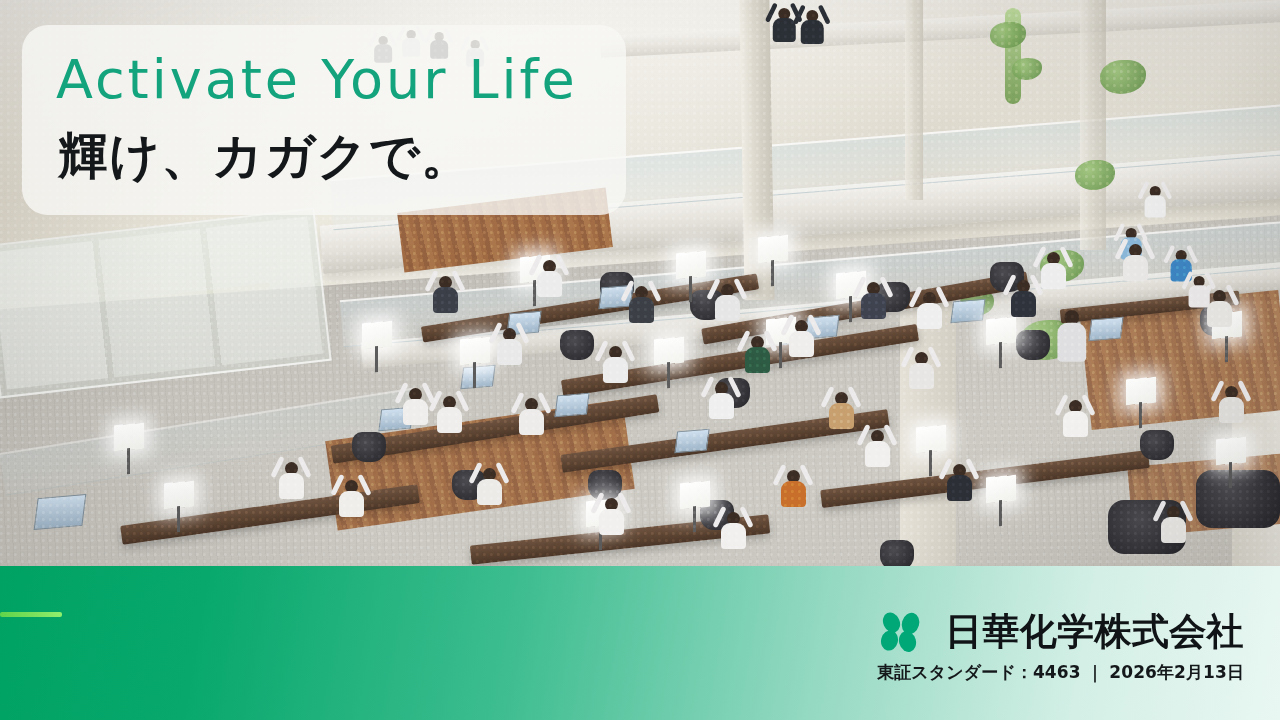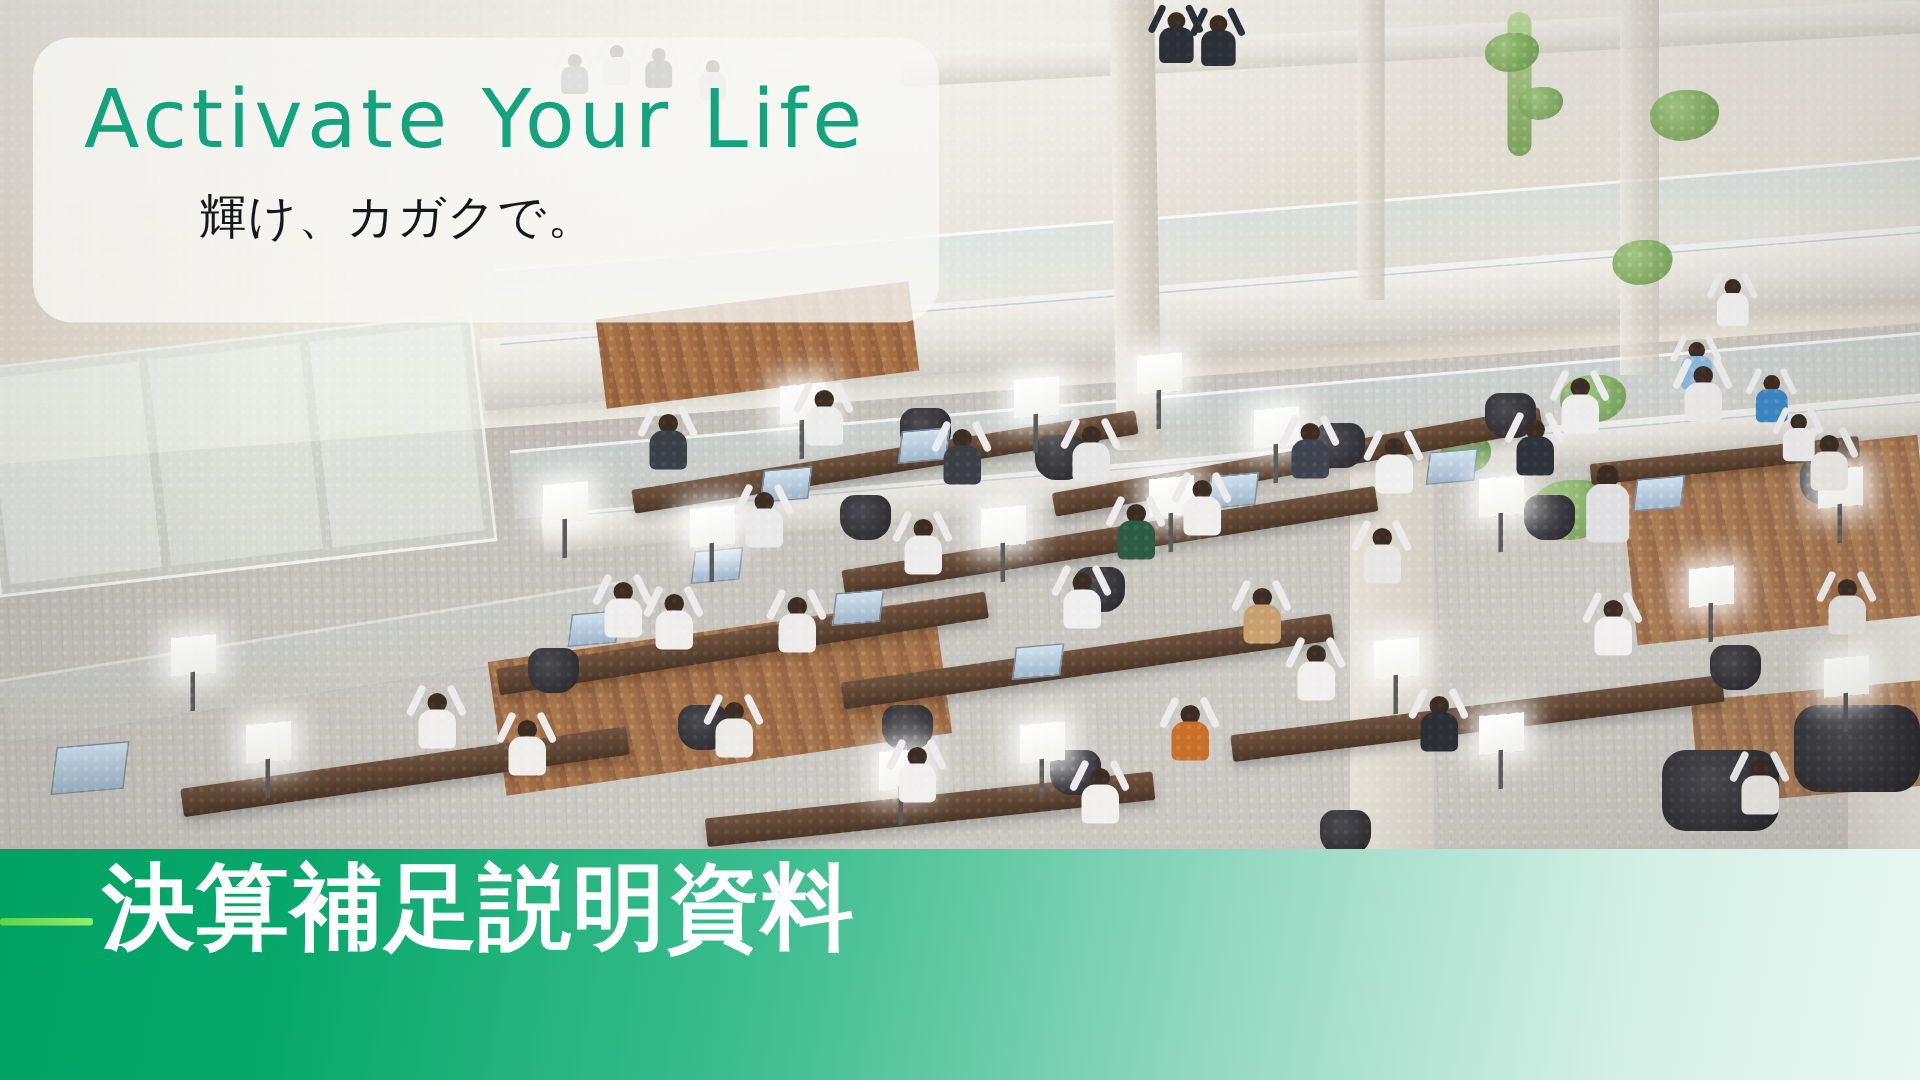--- a/index.html
+++ b/index.html
@@ -212,22 +212,22 @@
     letter-spacing: 0.055em;
     line-height: 1.08;
     color: #13a37d;
     font-family: "DejaVu Sans", "Liberation Sans", sans-serif;
     white-space: nowrap;
   }
   .tagline-ja {
     margin: 14px 0 0 0;
     text-align: center;
     padding-right: 118px;
-    font-size: 32px;
-    font-weight: 400;
+    font-size: 50px;
+    font-weight: 700;
     letter-spacing: 0.02em;
     color: #15181a;
     font-family: "DejaVu Sans", "Liberation Sans", sans-serif;
     white-space: nowrap;
   }
 
   
   .banner {
     position: absolute;
     left: 0;
@@ -671,18 +671,29 @@
     <div class="tagline-card">
       <p class="tagline-en">Activate Your Life</p>
       <p class="tagline-ja">輝け、カガクで。</p>
     </div>
   </div>
 
   <div class="banner">
 
     <div class="accent-rule"></div>
 
-    <h1 class="banner-title">決算補足説明資料</h1>
-
-
+
+
+    <div class="company">
+      <div class="company-row">
+        <svg class="logo-mark" viewBox="0 0 52 42" aria-hidden="true">
+          <ellipse cx="14.5" cy="12.5" rx="8.2" ry="10.4" transform="rotate(-24 14.5 12.5)" fill="#00a878"></ellipse>
+          <ellipse cx="33.5" cy="13.5" rx="8.6" ry="10.8" transform="rotate(16 33.5 13.5)" fill="#00a878"></ellipse>
+          <ellipse cx="12.5" cy="30.5" rx="8.4" ry="10.2" transform="rotate(14 12.5 30.5)" fill="#00a878"></ellipse>
+          <ellipse cx="30.5" cy="31.5" rx="8.4" ry="10.6" transform="rotate(-16 30.5 31.5)" fill="#00a878"></ellipse>
+        </svg>
+        <p class="company-name">日華化学株式会社</p>
+      </div>
+      <p class="company-meta">東証スタンダード：4463 ｜ 2026年2月13日</p>
+    </div>
   </div>
 
 </div>
 
 </body></html>

